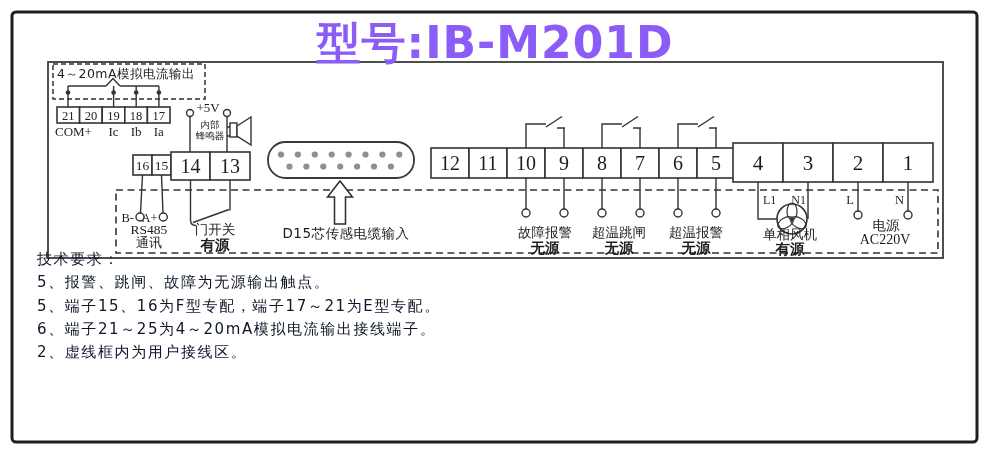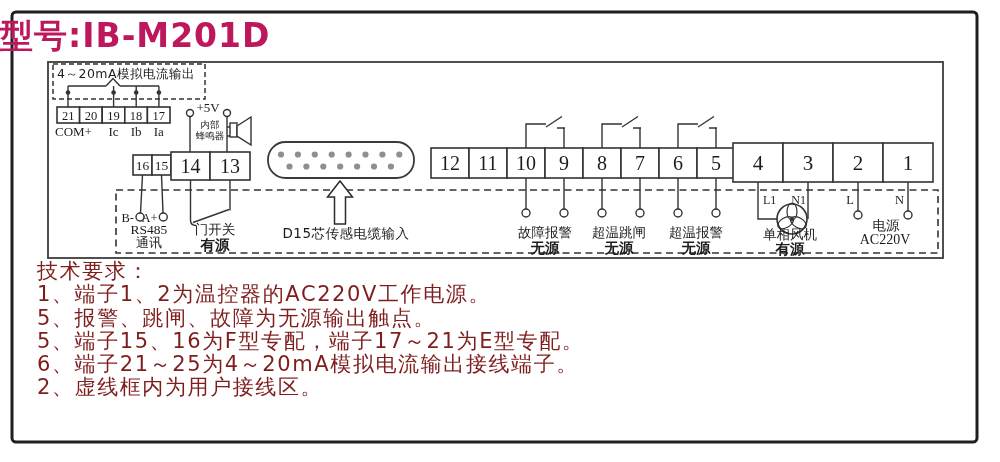--- a/index.html
+++ b/index.html
@@ -1,22 +1,22 @@
 <!DOCTYPE html>
 <html><head>
 <meta charset="utf-8">
 <style>
   html,body{margin:0;padding:0;background:#fff;}
   .stage{position:relative;width:1000px;height:462px;background:#fff;overflow:hidden;
          font-family:"DejaVu Sans",sans-serif;color:#1c1c1c;}
   .stage svg{position:absolute;left:0;top:0;}
-  .page-title{position:absolute;left:0;top:14px;width:990px;text-align:left;
-      font-size:33px;font-weight:bold;letter-spacing:1px;color:#be185d;}
-  .reqs{position:absolute;left:37px;top:260px;width:930px;font-size:21px;
-      line-height:23.3px;letter-spacing:1.6px;color:#7f1d1d;}
+  .page-title{position:absolute;left:0;top:14px;width:990px;text-align:center;
+      font-size:44px;font-weight:bold;letter-spacing:1px;color:#8b5cf6;}
+  .reqs{position:absolute;left:37px;top:248px;width:930px;font-size:15px;
+      line-height:23.3px;letter-spacing:1.6px;color:#0f172a;}
   .reqs div{white-space:nowrap;}
   text{fill:#1c1c1c;}
   .serif{font-family:"Liberation Serif","DejaVu Serif",serif;}
   .cjk{font-family:"DejaVu Sans",sans-serif;}
   .status{font-weight:bold;}
 </style>
 </head>
 <body>
 
 <div class="stage">
@@ -208,20 +208,19 @@
   <text class="serif" x="904" y="203.5" font-size="12.5" text-anchor="end">N</text>
   <text class="cjk" x="886" y="230" font-size="13.5" text-anchor="middle">电源</text>
   <text class="serif" x="885" y="244" font-size="14" text-anchor="middle">AC220V</text>
 
 </svg>
 
 <div class="page-title">型号:IB-M201D</div>
 
 <div class="reqs">
   <div>技术要求：</div>
-  <div>1、端子1、2为温控器的AC220V工作电源。</div>
   <div>5、报警、跳闸、故障为无源输出触点。</div>
   <div>5、端子15、16为F型专配，端子17～21为E型专配。</div>
   <div>6、端子21～25为4～20mA模拟电流输出接线端子。</div>
   <div>2、虚线框内为用户接线区。</div>
 </div>
 
 </div>
 
 </body></html>

